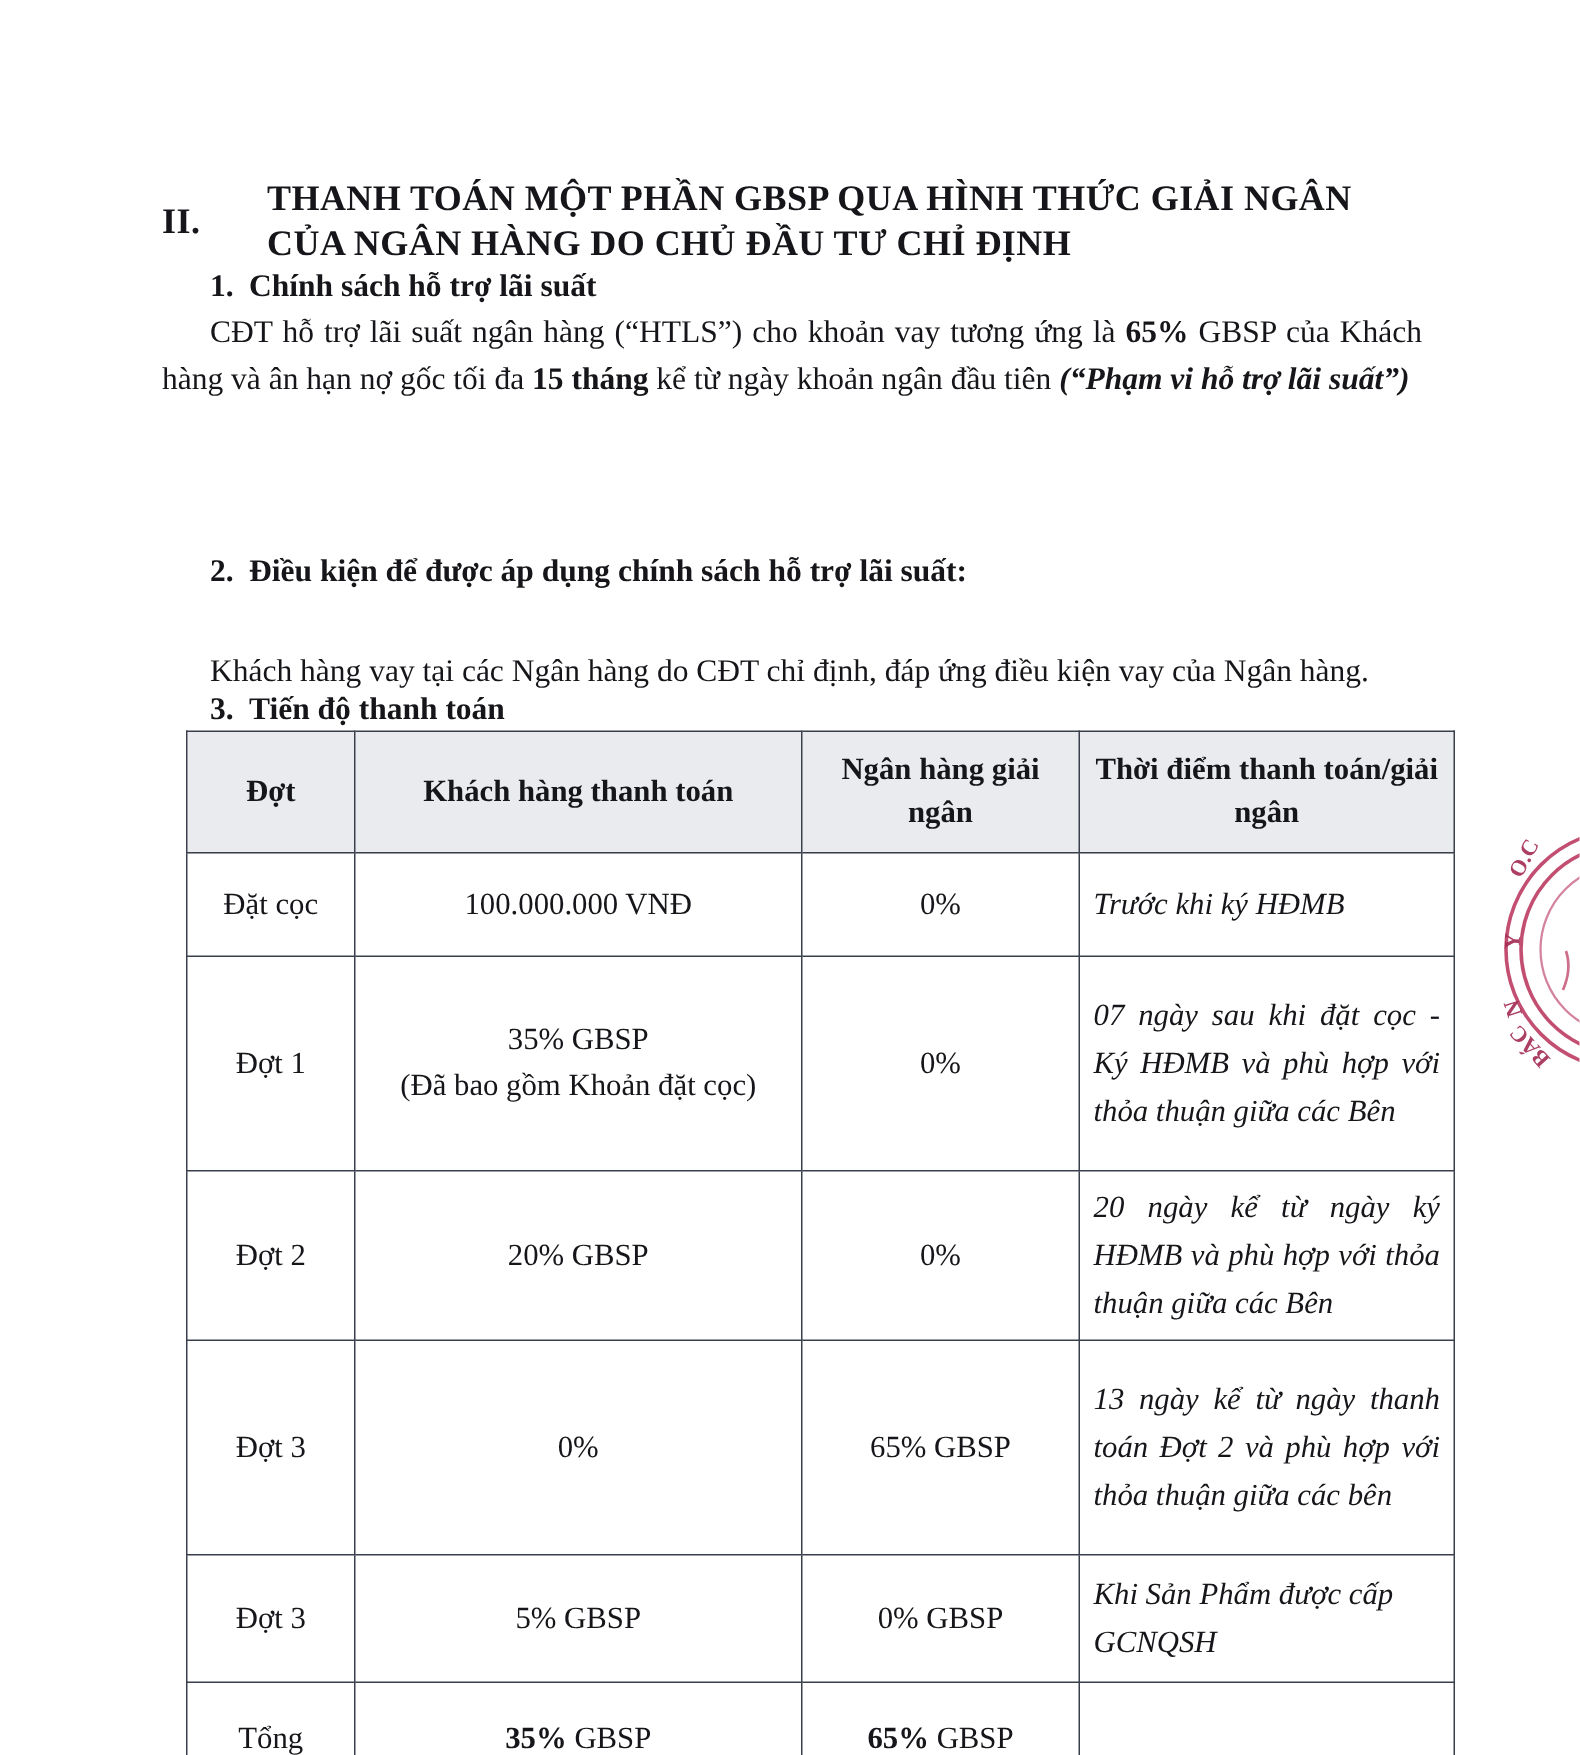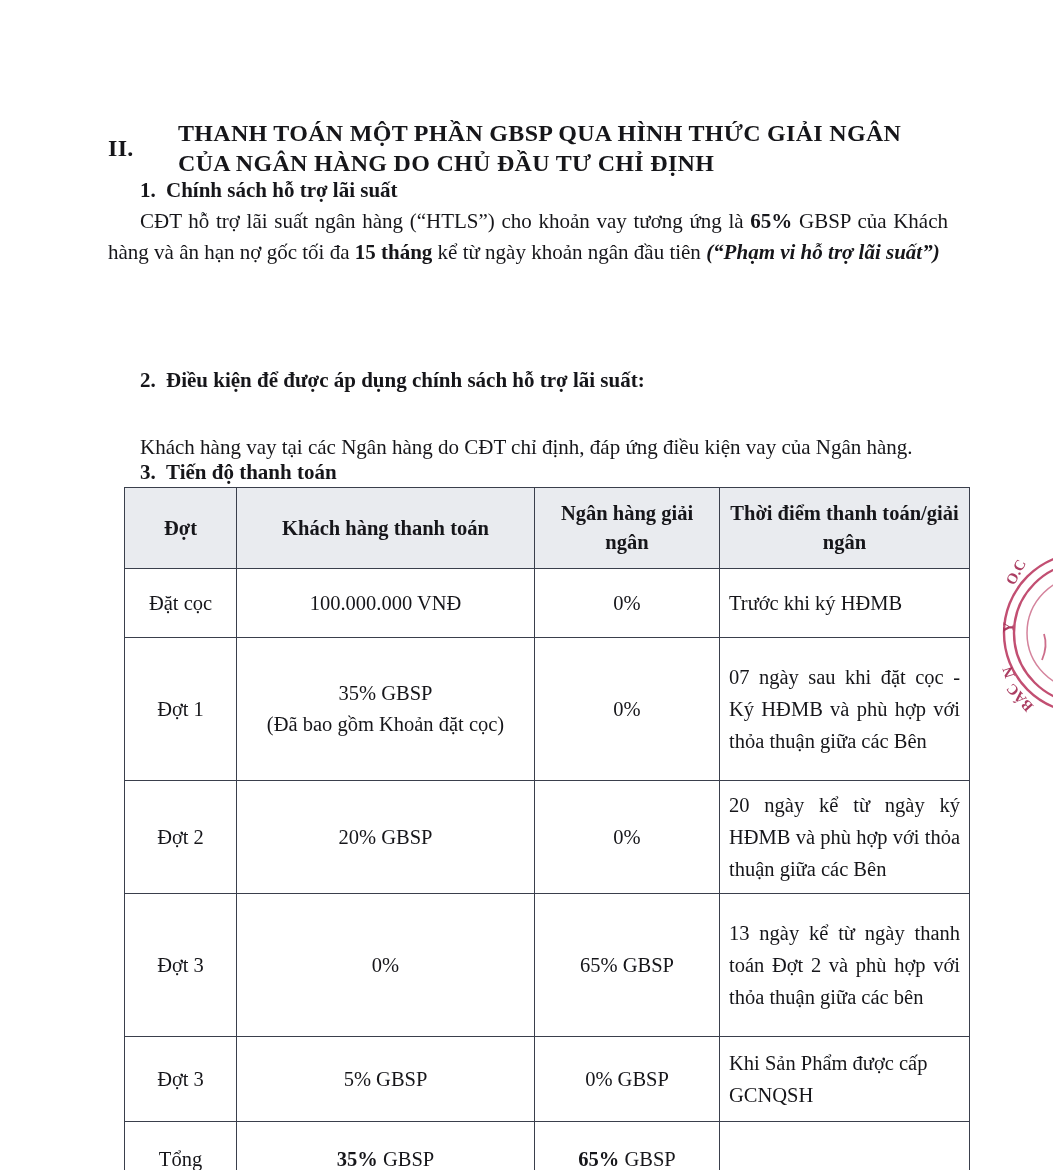--- a/index.html
+++ b/index.html
@@ -119,20 +119,21 @@
   }
   td.c-cust, td.c-bank {
     text-align: center;
     line-height: 31px;
   }
   td.c-time {
     text-align: justify;
     text-justify: inter-word;
     line-height: 32px;
     padding: 8px 10px 8px 10px;
+    font-style: italic;
   }
   td.c-time.single { text-align: left; }
 
   tr.total td { font-weight: normal; }
   tr.total td.c-dot { font-weight: bold; }
   tr.total .pct { font-weight: bold; }
 
   .r-deposit td { height: 56px; }
   .r-d1 td { height: 130px; }
   .r-d2 td { height: 100px; }

